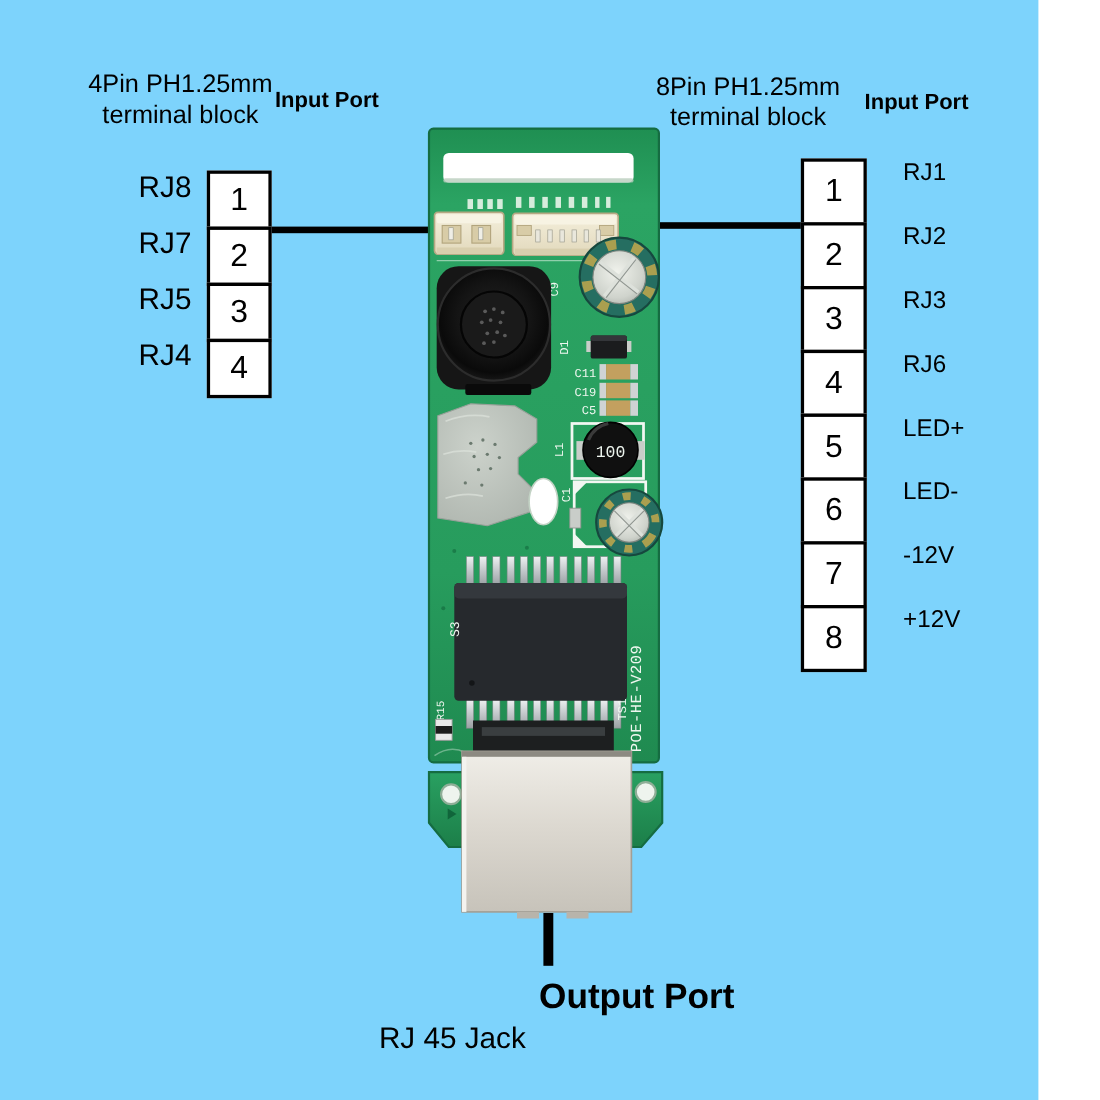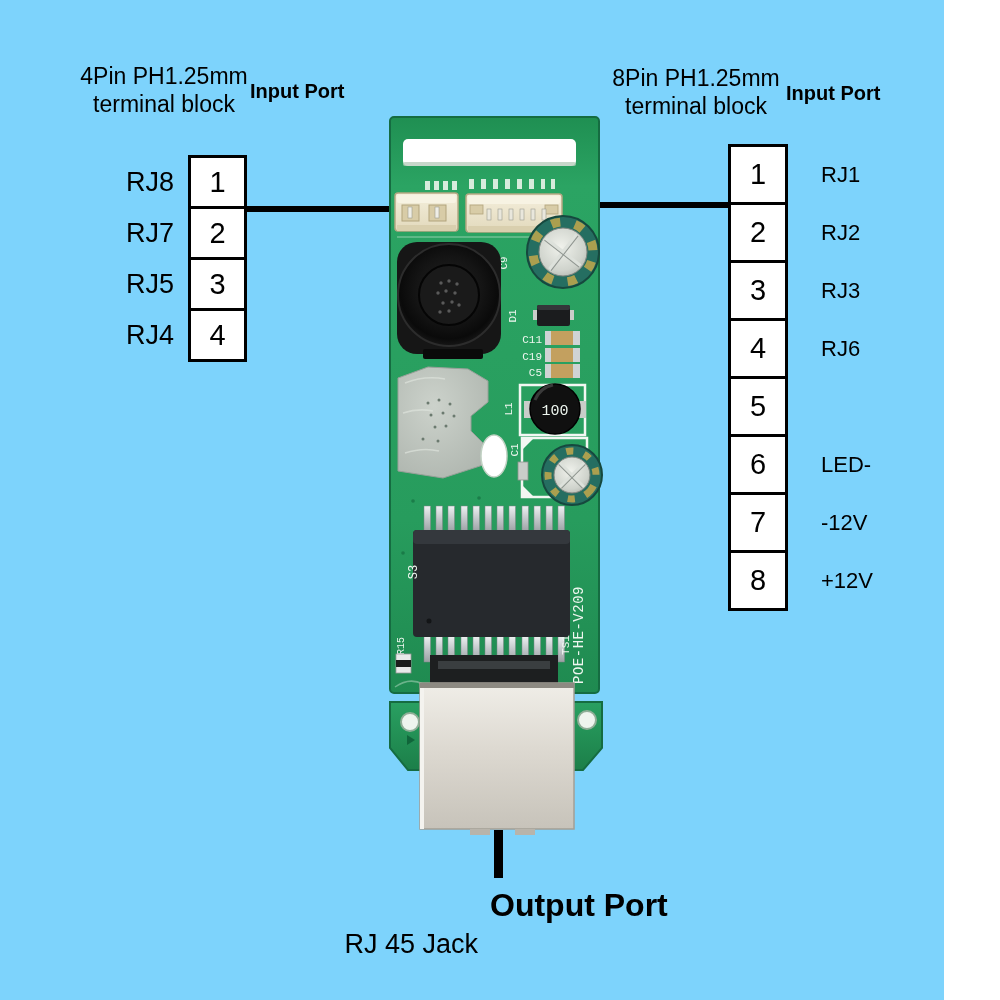--- a/index.html
+++ b/index.html
@@ -6,21 +6,21 @@
   body{font-family:"Liberation Sans",sans-serif;color:#000;}
   .stage{position:relative;width:944px;height:1000px;background:#7dd3fc;overflow:hidden;}
   .abs{position:absolute;}
 
   
   .sub{font-size:23px;line-height:28px;text-align:center;font-weight:400;letter-spacing:0;}
   .big-title{font-size:20px;font-weight:700;}
 
   
   .ptable{position:absolute;}
-  .prow{display:flex;align-items:center;}
+  .prow{display:flex;align-items:flex-start;}
   .prow + .prow{margin-top:-3px;}
   .cell{box-sizing:border-box;border:3px solid #000;background:#fff;
         display:flex;align-items:center;justify-content:center;
         font-size:29px;font-weight:400;}
   .lcell{width:59px;height:54px;}
   .rcell{width:60px;height:61px;}
   .llabel{width:76px;display:flex;align-items:center;justify-content:center;font-size:27px;}
   .rlabel{margin-left:33px;display:flex;align-items:center;font-size:22px;white-space:nowrap;}
 
   
@@ -37,21 +37,21 @@
 <body>
 
 <div class="stage">
 
   <div class="abs sub" style="left:58px;top:62px;width:212px;">
     <div>4Pin PH1.25mm</div>
     <div>terminal block</div>
   </div>
   <div class="abs big-title" style="left:250px;top:80px;">Input Port</div>
 
-  <div class="abs sub" style="left:597px;top:64px;width:198px;">
+  <div class="abs sub" style="left:581px;top:64px;width:198px;">
     <div>8Pin PH1.25mm</div>
     <div>terminal block</div>
   </div>
   <div class="abs big-title" style="left:786px;top:82px;">Input Port</div>
 
   <div class="ptable" style="left:112px;top:155px;">
     <div class="prow">
       <div class="llabel">RJ8</div>
       <div class="cell lcell">1</div>
     </div>
@@ -81,20 +81,21 @@
     <div class="prow">
       <div class="cell rcell">3</div>
       <div class="rlabel">RJ3</div>
     </div>
     <div class="prow">
       <div class="cell rcell">4</div>
       <div class="rlabel">RJ6</div>
     </div>
     <div class="prow">
       <div class="cell rcell">5</div>
+      <div class="rlabel">LED+</div>
     </div>
     <div class="prow">
       <div class="cell rcell">6</div>
       <div class="rlabel">LED-</div>
     </div>
     <div class="prow">
       <div class="cell rcell">7</div>
       <div class="rlabel">-12V</div>
     </div>
     <div class="prow">

